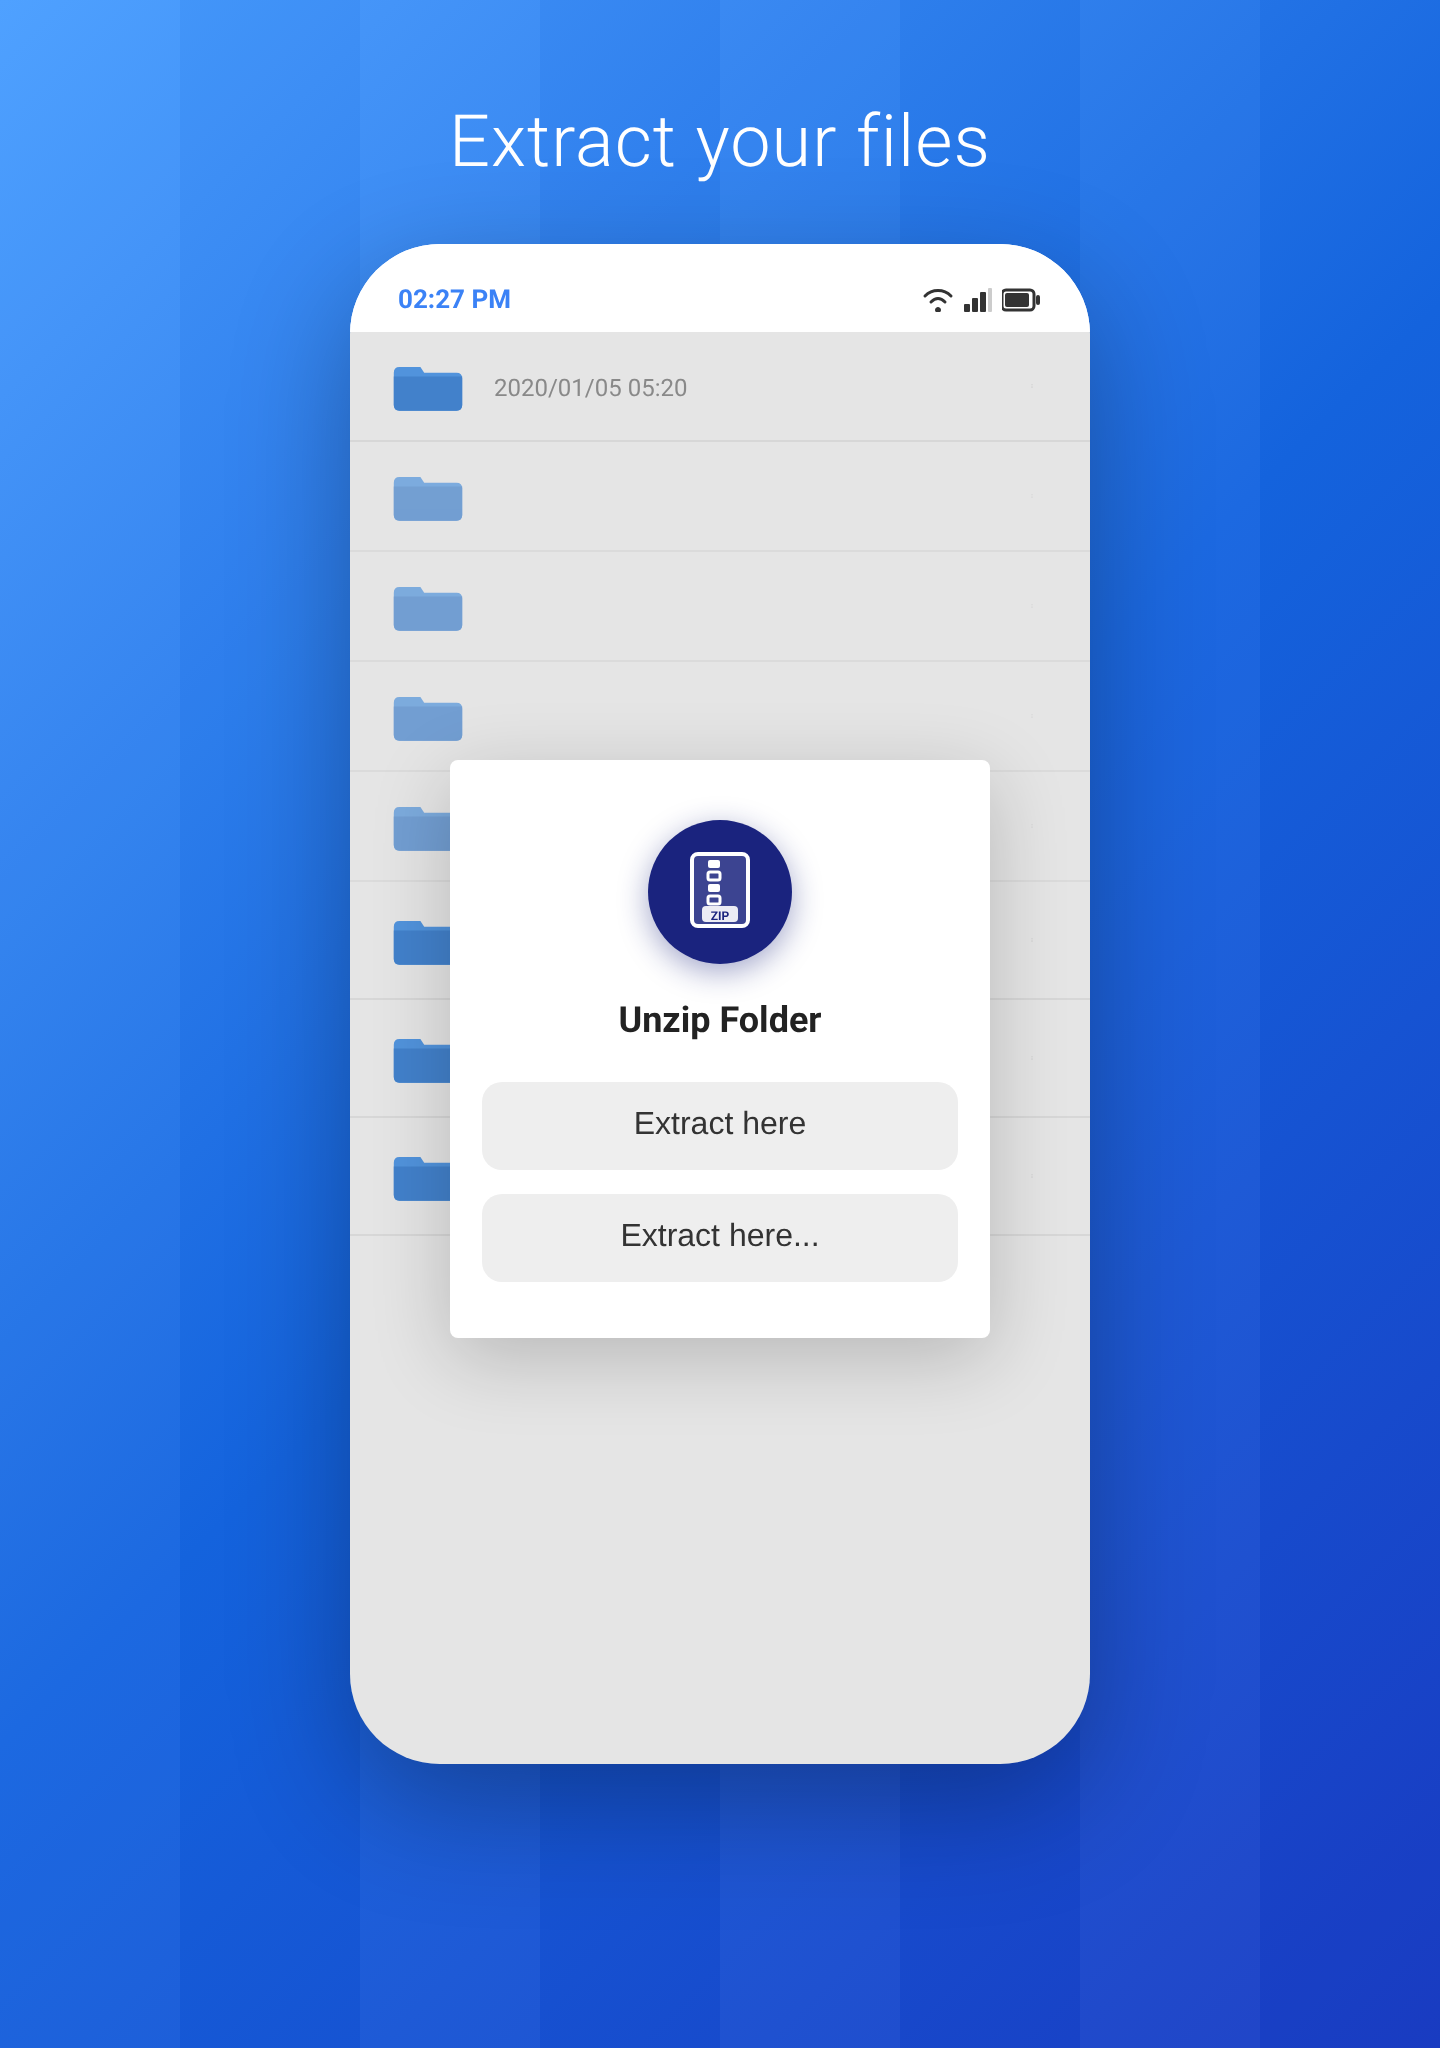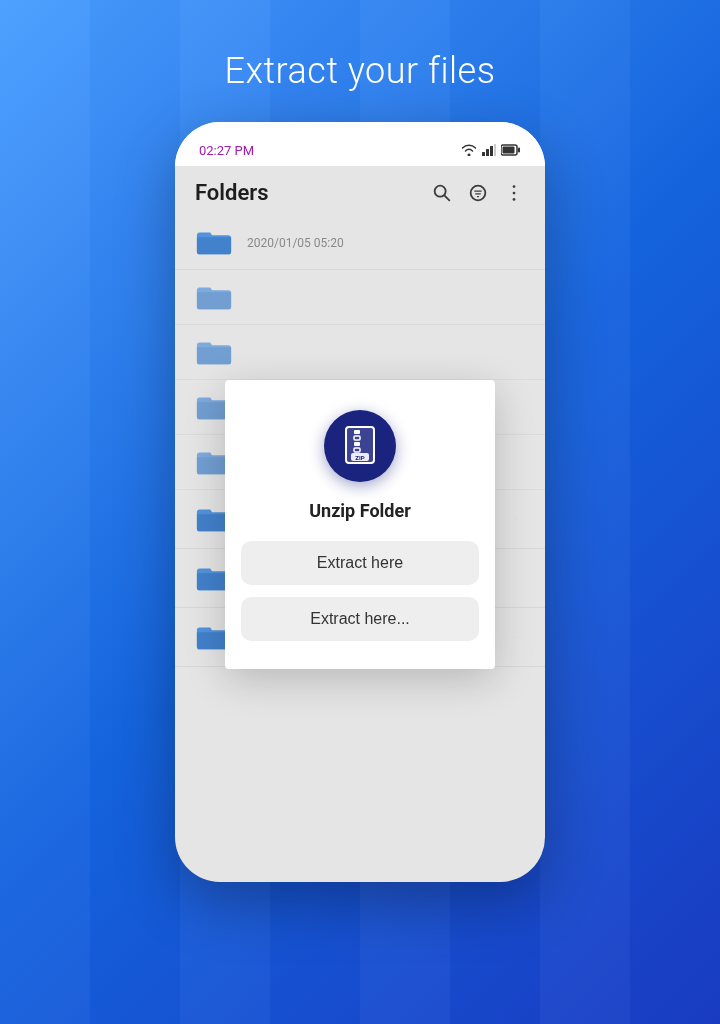--- a/index.html
+++ b/index.html
@@ -74,22 +74,22 @@
       height: 44px;
       padding: 12px 24px 0;
       display: flex;
       justify-content: space-between;
       align-items: center;
       flex-shrink: 0;
       background: white;
     }
     .status-time {
       font-size: 13px;
-      font-weight: 400;
-      color: #a21caf;
+      font-weight: 700;
+      color: #3b82f6;
     }
     .status-icons {
       display: flex;
       align-items: center;
       gap: 5px;
     }
 
     
     .app-content {
       flex: 1;
@@ -262,43 +262,20 @@
       <svg width="20" height="12" viewBox="0 0 20 12">
         <rect x="0" y="1" width="16" height="10" rx="2" stroke="#333" stroke-width="1.5" fill="none"></rect>
         <rect x="1.5" y="2.5" width="12" height="7" rx="1" fill="#333"></rect>
         <rect x="17" y="3.5" width="2" height="5" rx="1" fill="#333"></rect>
       </svg>
     </div>
   </div>
 
   <div class="app-content">
 
-    <div class="app-header">
-      <span class="header-title">Folders</span>
-      <div class="header-icons">
-
-        <svg width="22" height="22" viewBox="0 0 24 24" style="cursor:pointer">
-          <circle cx="10" cy="10" r="6" stroke="#444" stroke-width="2" fill="none"></circle>
-          <line x1="14.5" y1="14.5" x2="20" y2="20" stroke="#444" stroke-width="2" stroke-linecap="round"></line>
-        </svg>
-
-        <svg width="22" height="22" viewBox="0 0 24 24" style="cursor:pointer">
-          <circle cx="12" cy="12" r="8" stroke="#444" stroke-width="2" fill="none"></circle>
-          <line x1="8" y1="10" x2="16" y2="10" stroke="#444" stroke-width="1.5"></line>
-          <line x1="9" y1="13" x2="15" y2="13" stroke="#444" stroke-width="1.5"></line>
-          <line x1="11" y1="16" x2="13" y2="16" stroke="#444" stroke-width="1.5"></line>
-        </svg>
-
-        <svg width="22" height="22" viewBox="0 0 24 24" style="cursor:pointer">
-          <circle cx="12" cy="5" r="1.5" fill="#444"></circle>
-          <circle cx="12" cy="12" r="1.5" fill="#444"></circle>
-          <circle cx="12" cy="19" r="1.5" fill="#444"></circle>
-        </svg>
-      </div>
-    </div>
 
     <div class="folder-list">
 
       <div class="folder-item">
         <svg class="folder-svg" viewBox="0 0 40 30">
           <path d="M2 8 Q2 5 5 5 L16 5 L18 8 L35 8 Q38 8 38 11 L38 25 Q38 28 35 28 L5 28 Q2 28 2 25 Z" fill="#5ba4f5"></path>
           <path d="M2 10 L38 10 L38 25 Q38 28 35 28 L5 28 Q2 28 2 25 Z" fill="#4a90e2"></path>
         </svg>
         <div class="folder-info">
           <div class="folder-date">2020/01/05 05:20</div>

